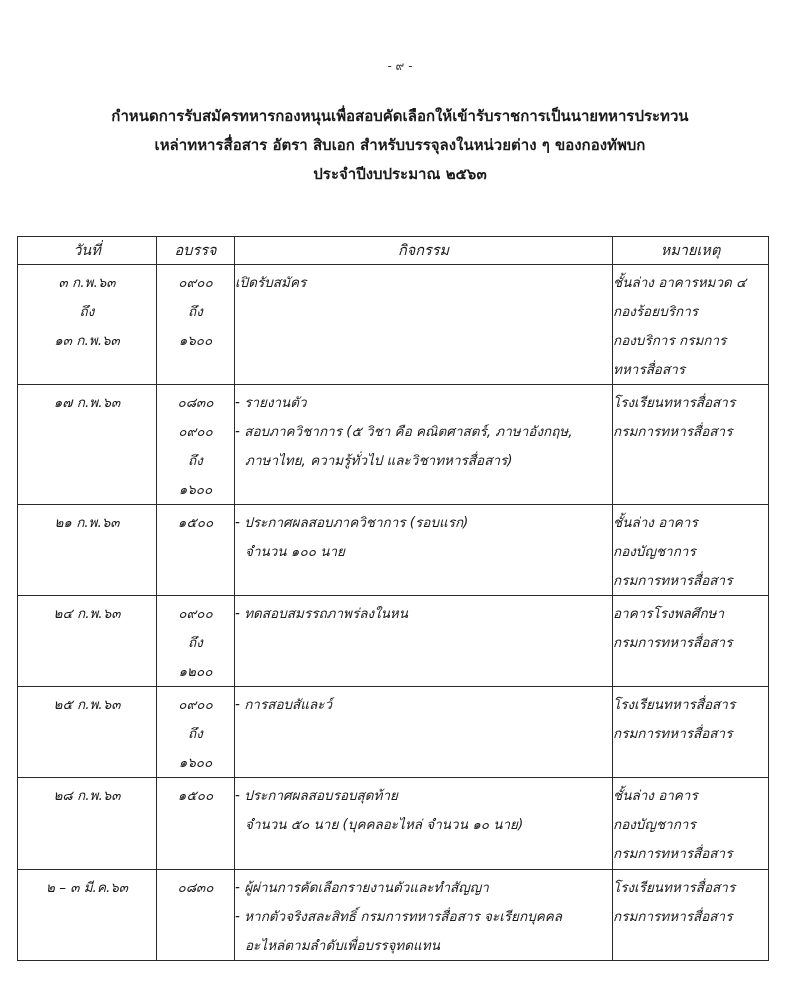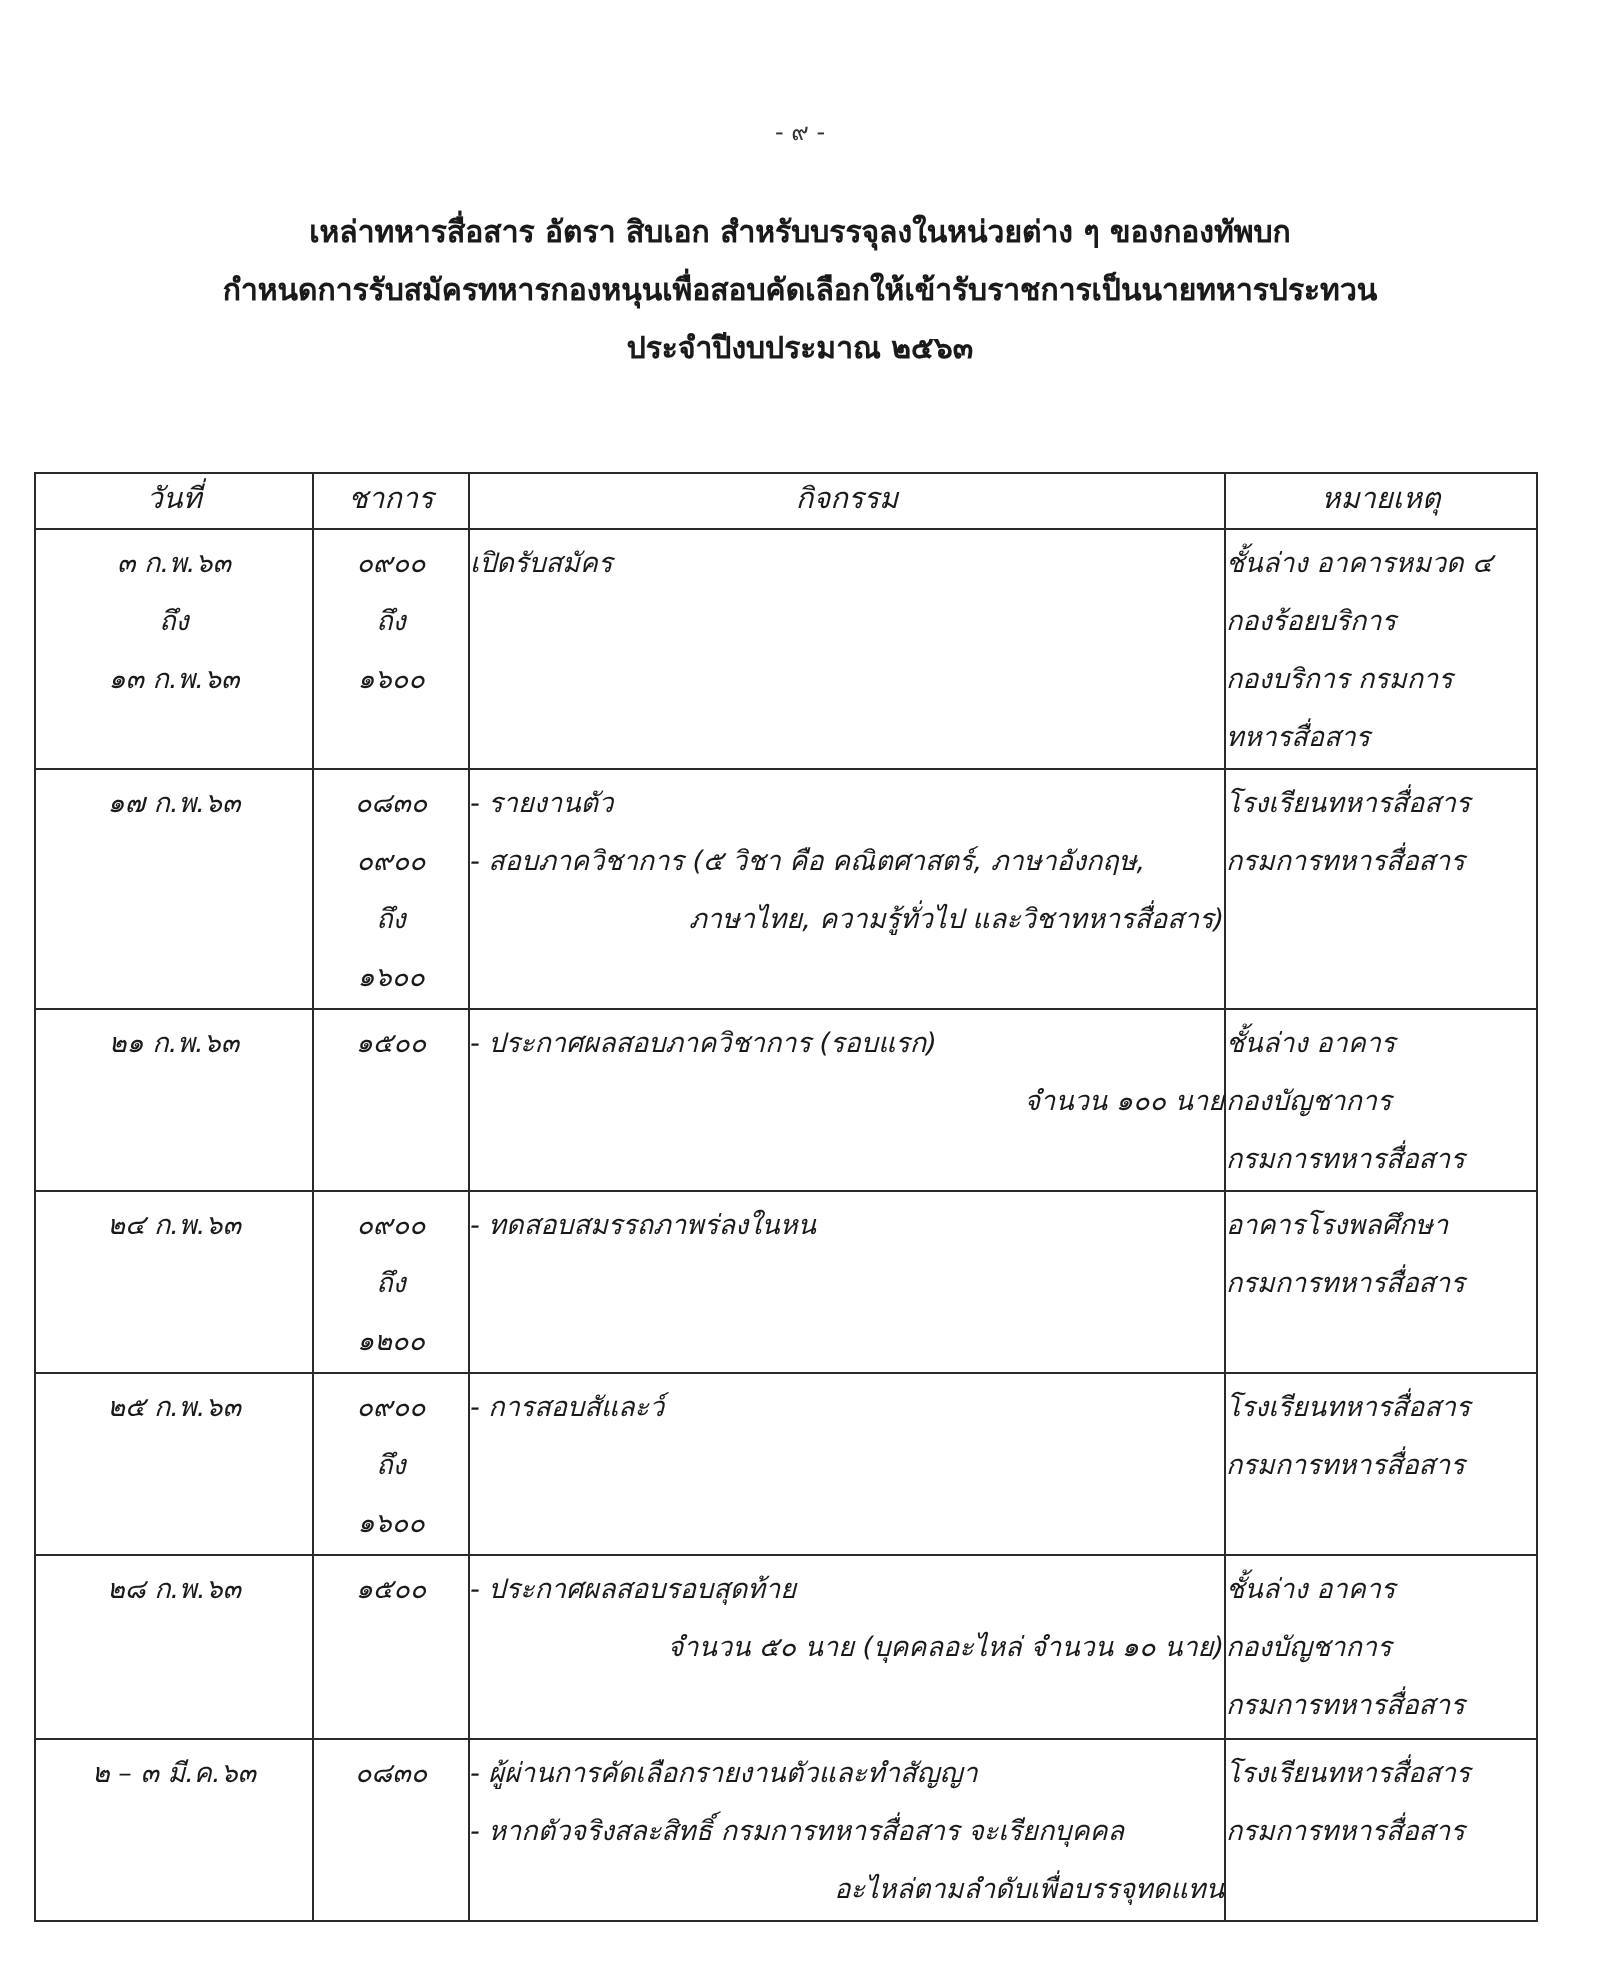--- a/index.html
+++ b/index.html
@@ -30,45 +30,45 @@
     font-weight: normal; height: 27px; line-height: 27px; text-align: center; font-size: 14.5px;
   }
   col.c-date { width: 139px; }
   col.c-time { width: 78px; }
   col.c-act { width: 378px; }
   col.c-note { width: 156px; }
   td.date, td.time { text-align: center; }
   td.act { padding-left: 6px; }
   td.note { padding-left: 4px; }
   .line { white-space: nowrap; }
-  .act .line.cont { padding-left: 10px; text-align: right; }
+  .act .line.cont { padding-left: 10px; }
   .cell-inner { padding-top: 3px; }
 </style>
 </head>
 <body>
 
 <div class="page-num">- ๙ -</div>
 
 <div class="title">
+  <div>กำหนดการรับสมัครทหารกองหนุนเพื่อสอบคัดเลือกให้เข้ารับราชการเป็นนายทหารประทวน</div>
   <div>เหล่าทหารสื่อสาร อัตรา สิบเอก สำหรับบรรจุลงในหน่วยต่าง ๆ ของกองทัพบก</div>
-  <div>กำหนดการรับสมัครทหารกองหนุนเพื่อสอบคัดเลือกให้เข้ารับราชการเป็นนายทหารประทวน</div>
   <div>ประจำปีงบประมาณ ๒๕๖๓</div>
 </div>
 
 <table class="sched">
   <colgroup>
     <col class="c-date">
       <col class="c-time">
       <col class="c-act">
       <col class="c-note">
   </colgroup>
   <thead>
     <tr>
       <th>วันที่</th>
-      <th>ชาการ</th>
+      <th>อบรรจ</th>
       <th>กิจกรรม</th>
       <th>หมายเหตุ</th>
     </tr>
   </thead>
   <tbody id="rows">
       <tr style="height: 114px;">
         <td class="date">
           <div class="cell-inner">
             <div class="line">๓ ก.พ.๖๓</div>
             <div class="line">ถึง</div>

